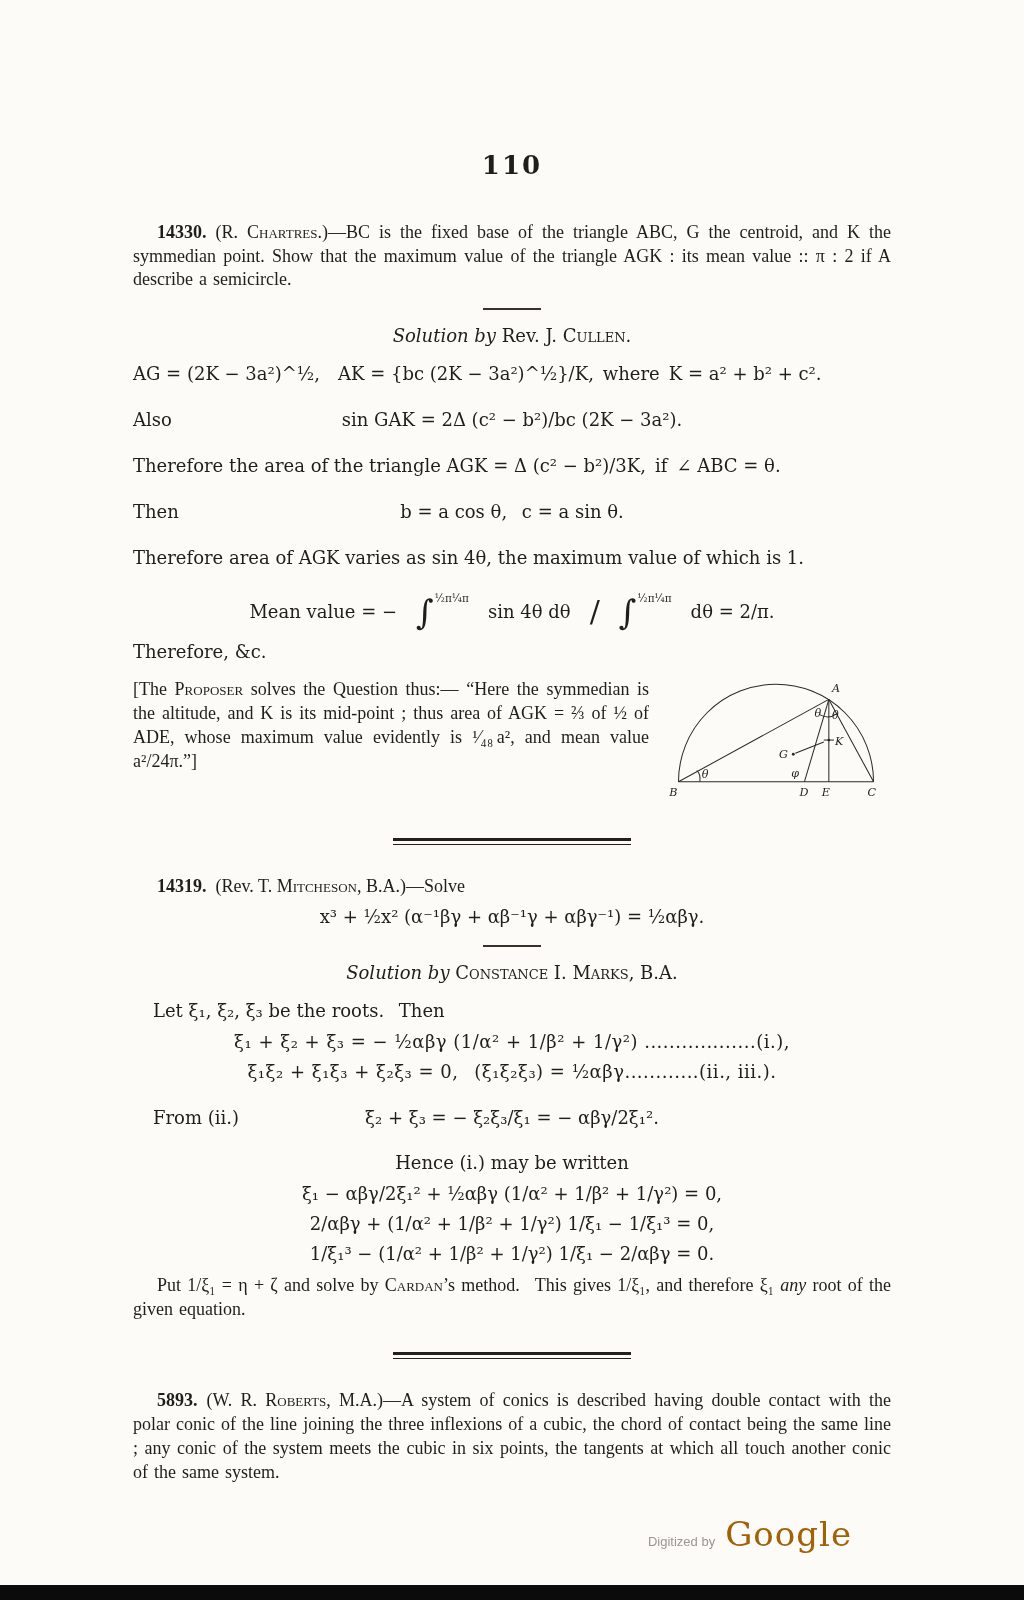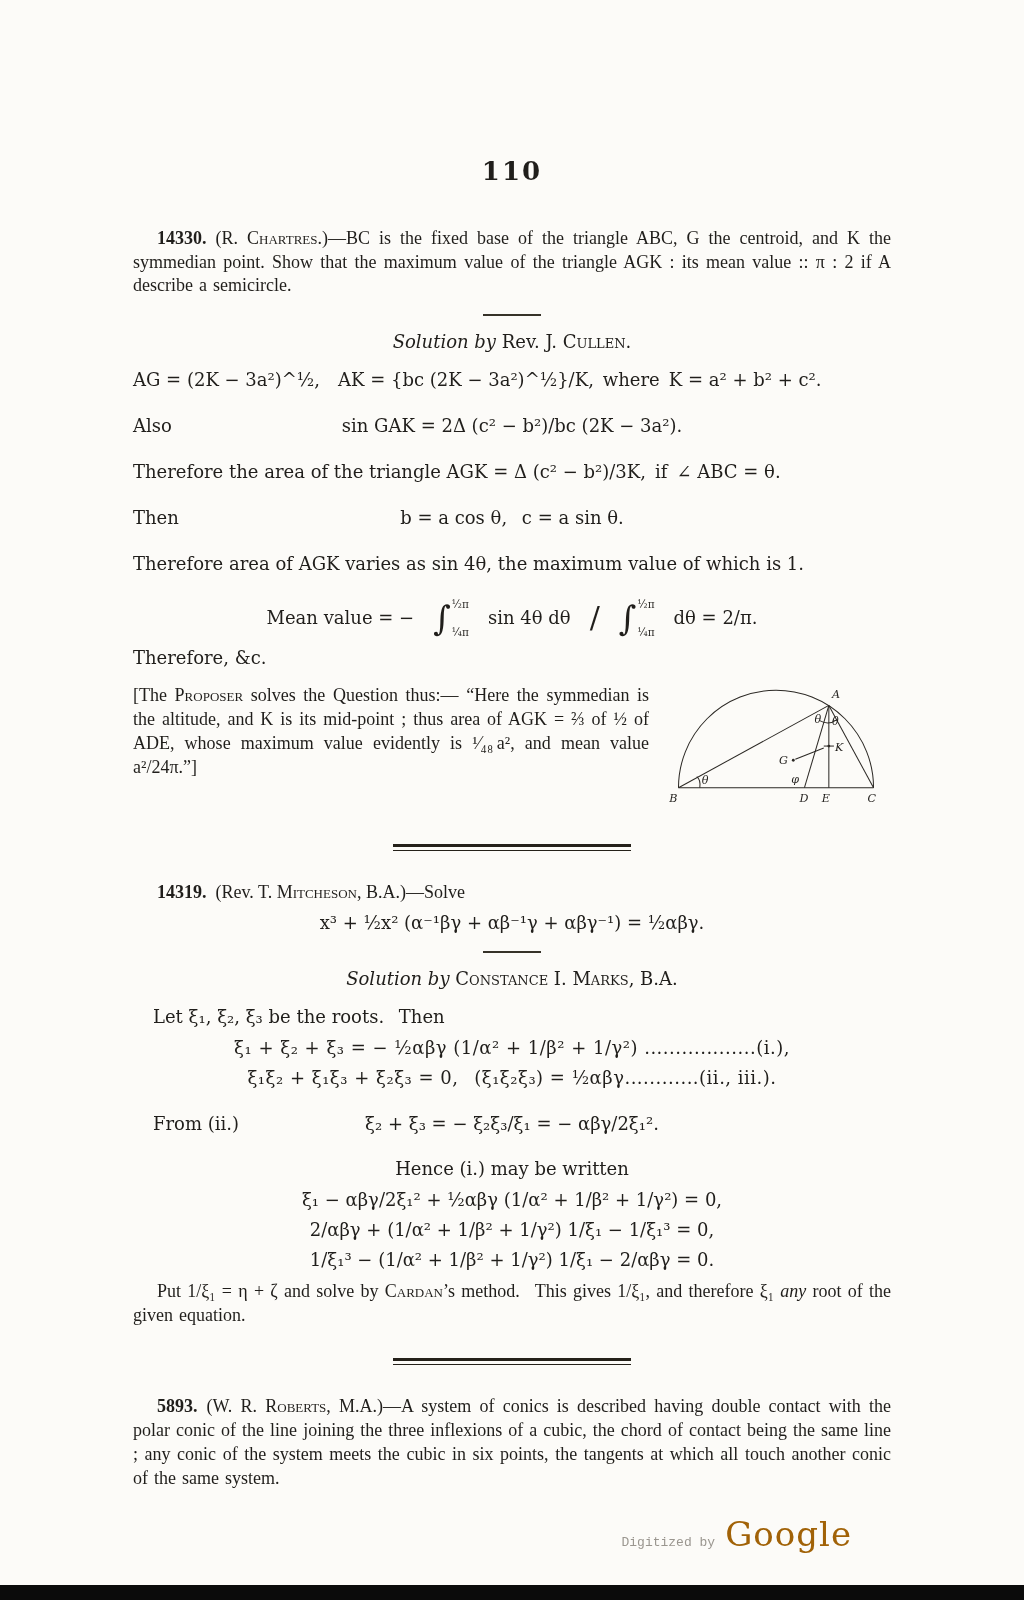--- a/index.html
+++ b/index.html
@@ -1,49 +1,49 @@
 <!DOCTYPE html>
 <html><head>
 <meta charset="utf-8">
 <style>
   html,body{margin:0;padding:0;background:#ffffff;}
   .page{
     position:relative;width:1024px;height:1600px;background:#fcfbf8;
     overflow:hidden;color:#201e1b;
     font-family:"DejaVu Serif","Liberation Serif",serif;
   }
-  .content{position:absolute;left:133px;top:154px;width:758px;font-size:18px;line-height:1.33;}
+  .content{position:absolute;left:133px;top:148px;width:758px;font-size:18px;line-height:1.33;}
   .page-number{text-align:center;font-weight:700;font-size:26px;letter-spacing:2px;margin-bottom:38px;}
   p{margin:0;font-family:Liberation Serif, serif;}
   .indent{text-indent:24px;}
   .just{text-align:justify;word-spacing:1.5px;}
   .rule-short{width:58px;border-top:2px solid #363229;margin:16px auto 14px;}
   .solution-line{text-align:center;margin:10px 0 14px;}
   .it{font-style:italic;}
   .sc{font-variant:small-caps;}
   .math{margin:7px 0;}
   .labeled-line{position:relative;text-align:center;margin:22px 0;}
   .side-label{position:absolute;left:0;}
   .side-label2{position:absolute;left:20px;}
   .mean-line{display:flex;justify-content:center;align-items:center;gap:19px;margin:22px 0 8px;}
   .int-wrap{display:inline-flex;align-items:center;}
   .int-sign{font-size:34px;line-height:1;font-style:italic;}
-  .int-lims{display:inline-flex;flex-direction:column;justify-content:space-between;height:38px;font-size:10.5px;line-height:1;padding:1px 0 1px 1px;}
+  .int-lims{display:inline-flex;flex-direction:row;justify-content:space-between;height:38px;font-size:10.5px;line-height:1;padding:1px 0 1px 1px;}
   .big-slash{font-size:30px;font-weight:400;}
   .proposer-block{margin-top:14px;}
   .figure{float:right;width:232px;margin:-6px 0 2px 10px;}
   .figure svg line,.figure svg path{stroke:#2b2824;stroke-width:1;fill:none;}
   .figure svg circle{fill:#2b2824;stroke:none;}
   .figure svg text{fill:#201e1b;font-size:11px;font-style:italic;font-family:"DejaVu Serif",serif;}
   .double-rule{width:238px;height:3px;border-top:3px solid #25211a;border-bottom:1px solid #25211a;margin:30px auto;}
   .clearfix::after{content:"";display:block;clear:both;}
   .eq-block{text-align:center;margin:6px 0;}
   .dots-eq{letter-spacing:0.5px;}
   .footer-google{position:absolute;right:172px;bottom:46px;display:flex;align-items:baseline;gap:10px;}
-  .digitized{font-family:Liberation Mono, monospace;font-size:13px;color:#9a968f;}
+  .digitized{font-family:Liberation Sans, sans-serif;font-size:13px;color:#9a968f;}
   .google-logo{font-size:34px;color:#a16207;letter-spacing:1px;font-family:"DejaVu Serif",serif;}
   .bottom-bar{position:absolute;left:0;bottom:0;width:100%;height:15px;background:#0b0b0b;}
 </style>
 </head>
 <body>
 
 <div class="page">
   <div class="content">
 
     <div class="page-number">110</div>

